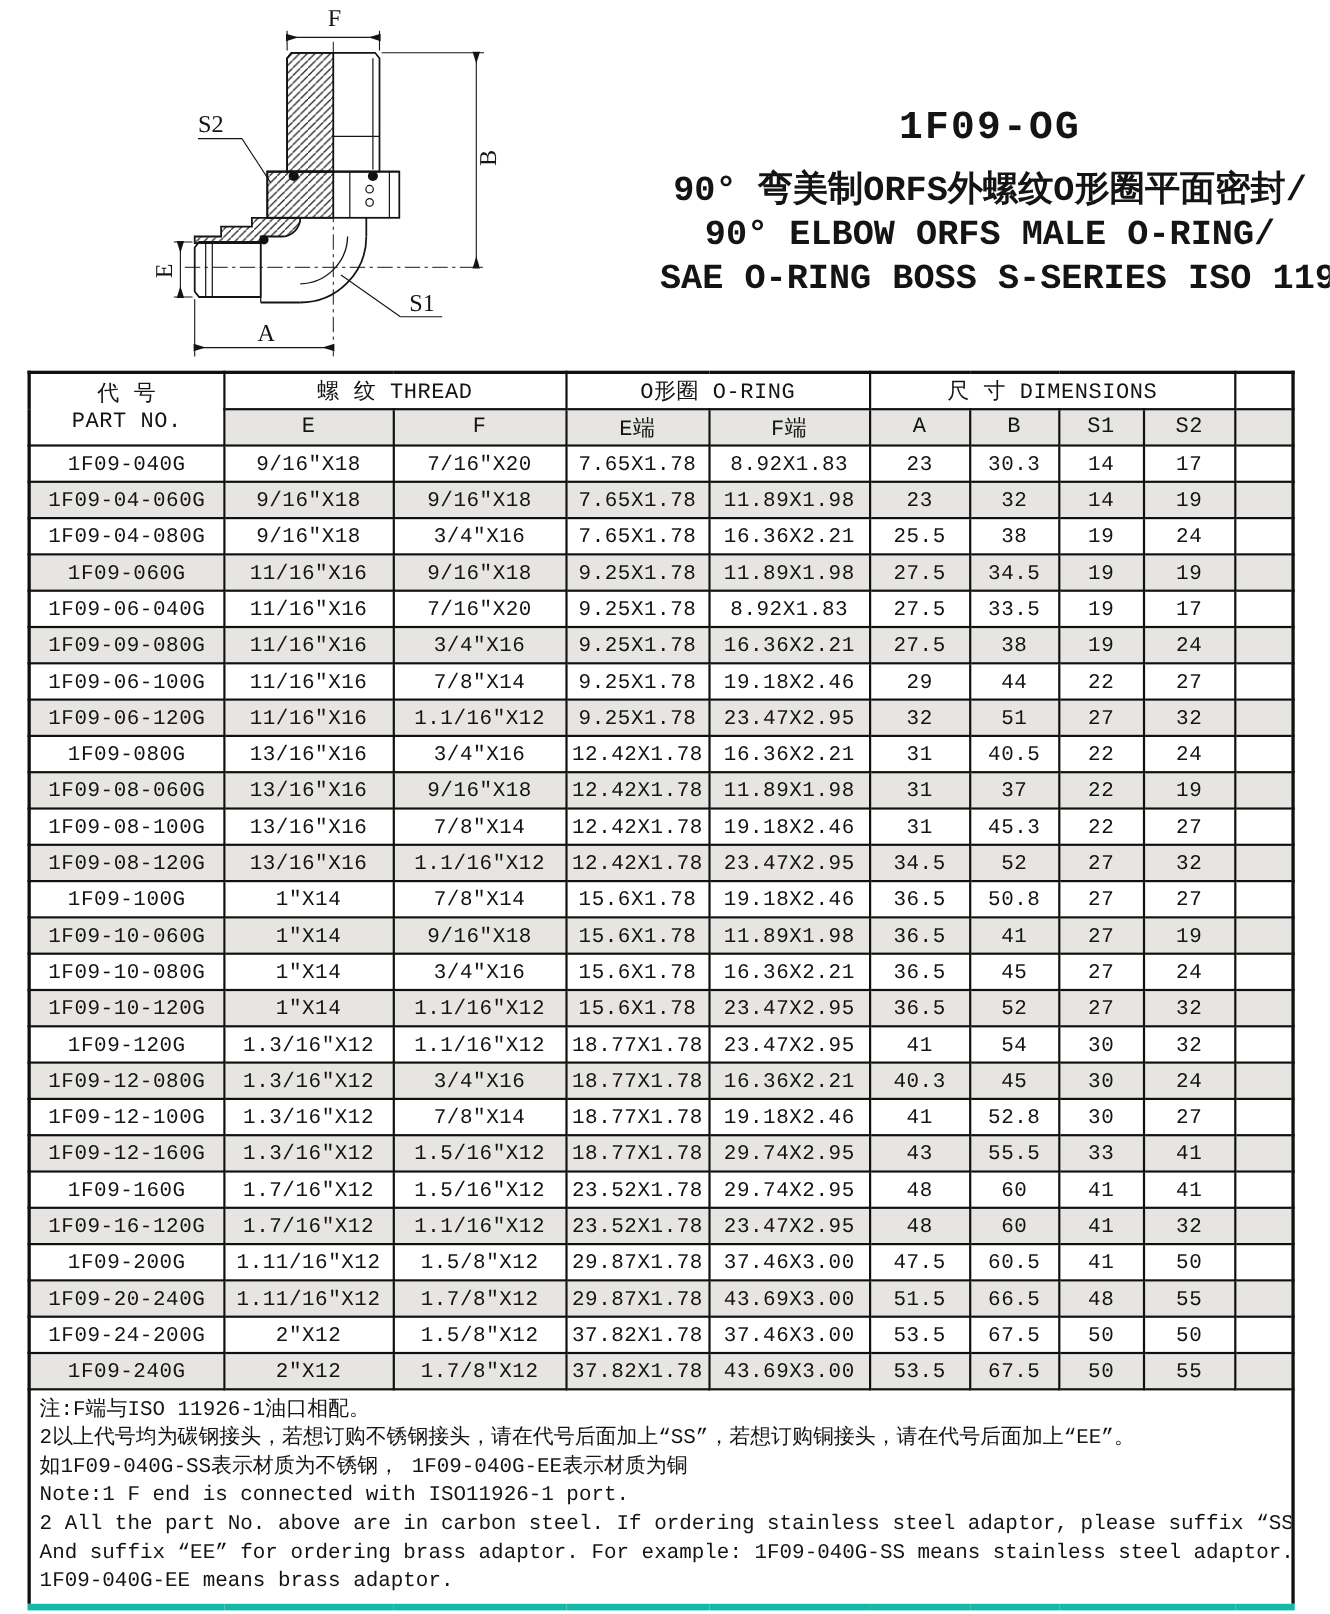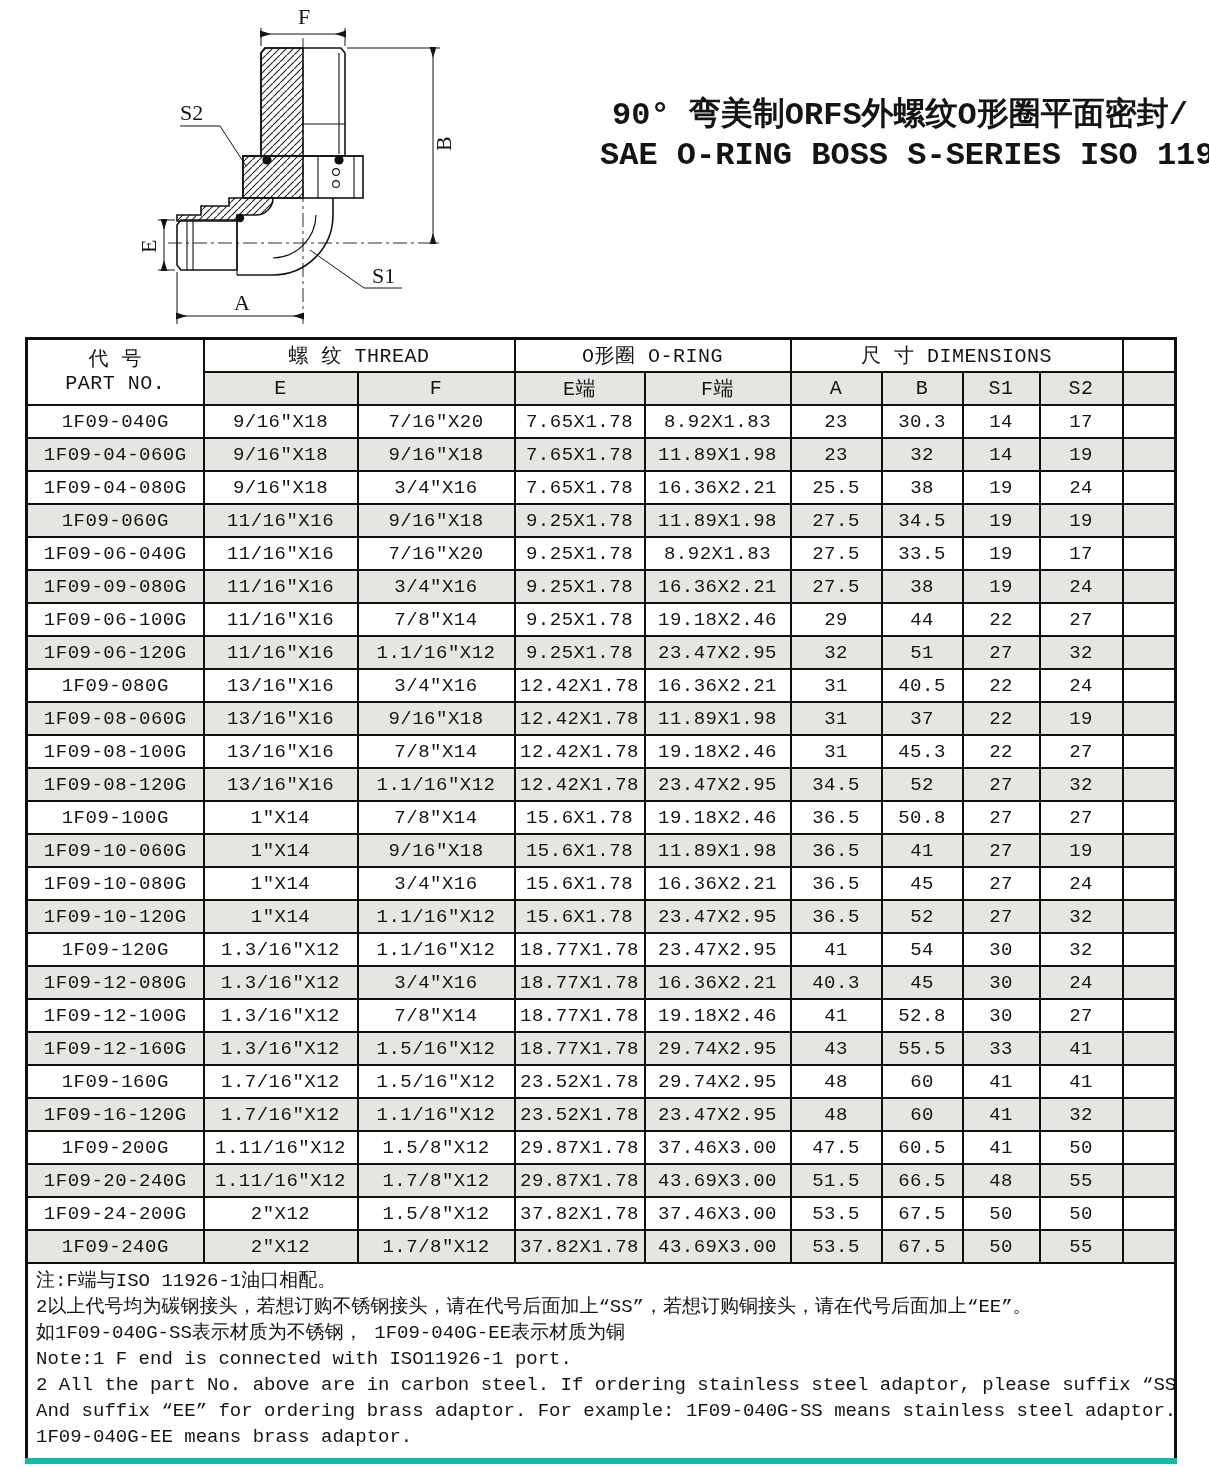--- a/index.html
+++ b/index.html
@@ -115,21 +115,23 @@
         <text x="300" y="146" transform="rotate(-90 305,140)">B</text>
         <text x="40" y="114">S2</text>
         <text x="3" y="246" transform="rotate(-90 10,240)">E</text>
         <text x="94" y="304">A</text>
         <text x="232" y="277">S1</text>
       </g>
     </svg>
   </div>
 
   <div class="titleblock">
+    <div class="code">1F09-OG</div>
     <div class="sub">90° 弯美制ORFS外螺纹O形圈平面密封/</div>
+    <div class="sub">90° ELBOW ORFS MALE O-RING/</div>
     <div class="sub">SAE O-RING BOSS S-SERIES ISO 11926-2</div>
   </div>
 
   <table class="spec">
     <colgroup>
       <col style="width:177px">
         <col style="width:154px">
         <col style="width:157px">
       <col style="width:130px">
         <col style="width:146px">

